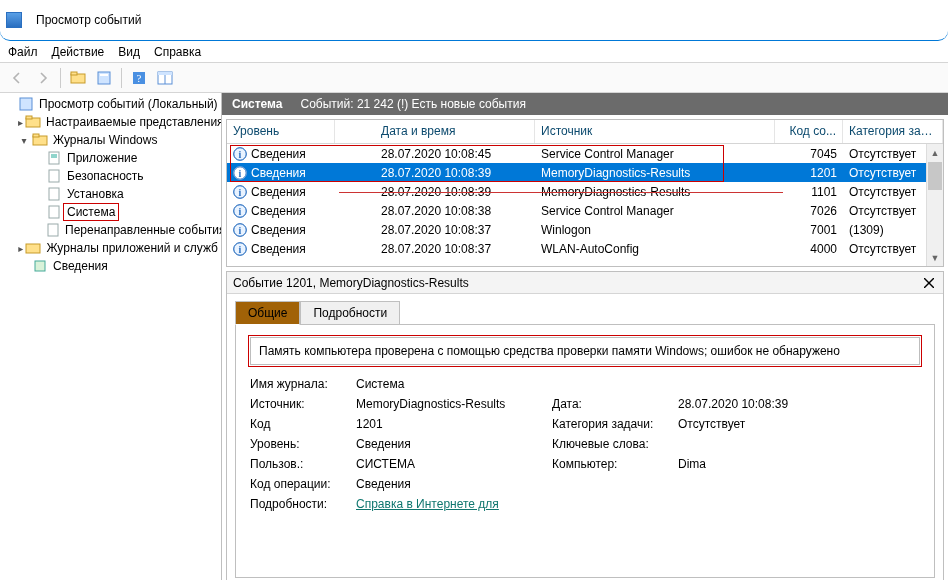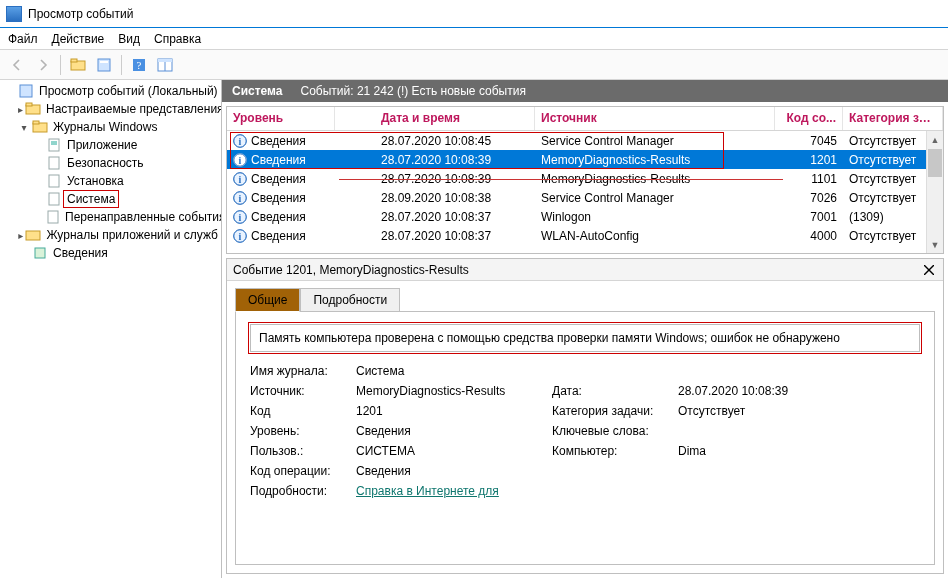--- a/index.html
+++ b/index.html
@@ -8,28 +8,29 @@
     padding: 0;
     font-family: "Segoe UI", Tahoma, sans-serif;
     font-size: 12px;
     background: #fff;
     color: #000;
     width: 948px;
     height: 580px;
     overflow: hidden;
   }
   .titlebar {
-    height: 28px;
+    height: 41px;
     background: linear-gradient(#fff, #fff);
     border-bottom: 1px solid #0078d7;
     display: flex;
     align-items: center;
     padding: 0 6px;
-    gap: 6px;
+    gap: 14px;
     color: #000;
+    border-radius: 10px;
   }
   .app-icon {
     width: 16px; height: 16px;
     background: linear-gradient(#5aa0e6, #2a6fc0);
     border: 1px solid #2a6fc0;
     display: inline-block;
   }
   .menubar {
     height: 22px;
     display: flex;
@@ -107,22 +108,22 @@
   }
   .grid-head {
     display: flex;
     height: 24px;
     background: #fff;
     border-bottom: 1px solid #d5d5d5;
   }
   .gh {
     border-right: 1px solid #e5e5e5;
     padding: 4px 6px;
-    font-weight: bold;
-    color: #be185d;
+    font-weight: normal;
+    color: #0c4a6e;
     overflow: hidden;
     text-overflow: ellipsis;
     white-space: nowrap;
   }
   .col-level { width: 108px; }
   .col-date { width: 160px; margin-left: 40px; }
   .col-src { width: 240px; }
   .col-code { width: 68px; text-align: right; }
   .col-cat { flex: 1; }
   .grid-body { }
@@ -443,21 +444,21 @@
           </div>
           <div class="grow">
             <div class="gc col-level">
               <svg class="info-icon" viewBox="0 0 14 14">
                 <circle cx="7" cy="7" r="6.2" fill="#fff" stroke="#2a6fc0"></circle>
                 <circle cx="7" cy="7" r="6.2" fill="#e9f3ff" stroke="#2a6fc0"></circle>
                 <text x="7" y="10.5" text-anchor="middle" font-size="10" font-weight="bold" fill="#2a6fc0" font-family="Georgia">i</text>
               </svg>
               <span>Сведения</span>
             </div>
-            <div class="gc col-date">28.09.2020 10:08:38</div>
+            <div class="gc col-date">28.07.2020 10:08:38</div>
             <div class="gc col-src">Service Control Manager</div>
             <div class="gc col-code">7026</div>
             <div class="gc col-cat">Отсутствует</div>
           </div>
           <div class="grow">
             <div class="gc col-level">
               <svg class="info-icon" viewBox="0 0 14 14">
                 <circle cx="7" cy="7" r="6.2" fill="#fff" stroke="#2a6fc0"></circle>
                 <circle cx="7" cy="7" r="6.2" fill="#e9f3ff" stroke="#2a6fc0"></circle>
                 <text x="7" y="10.5" text-anchor="middle" font-size="10" font-weight="bold" fill="#2a6fc0" font-family="Georgia">i</text>

